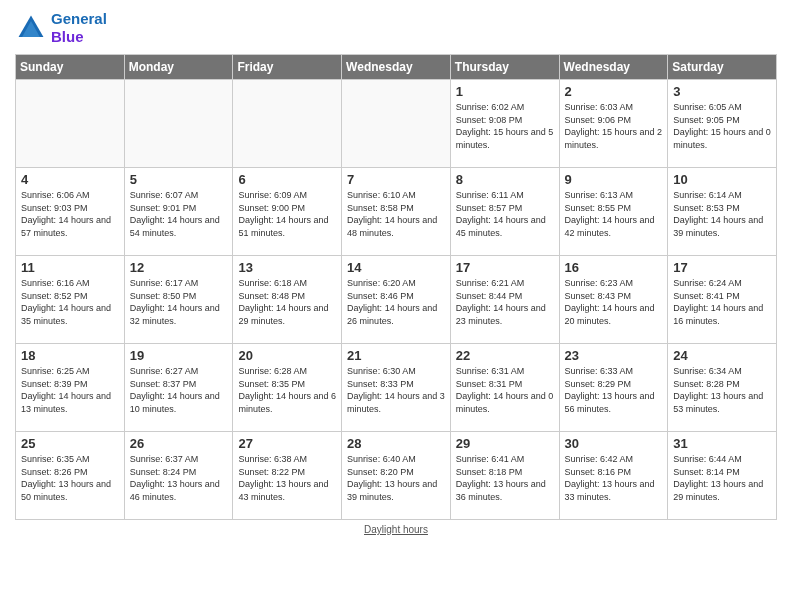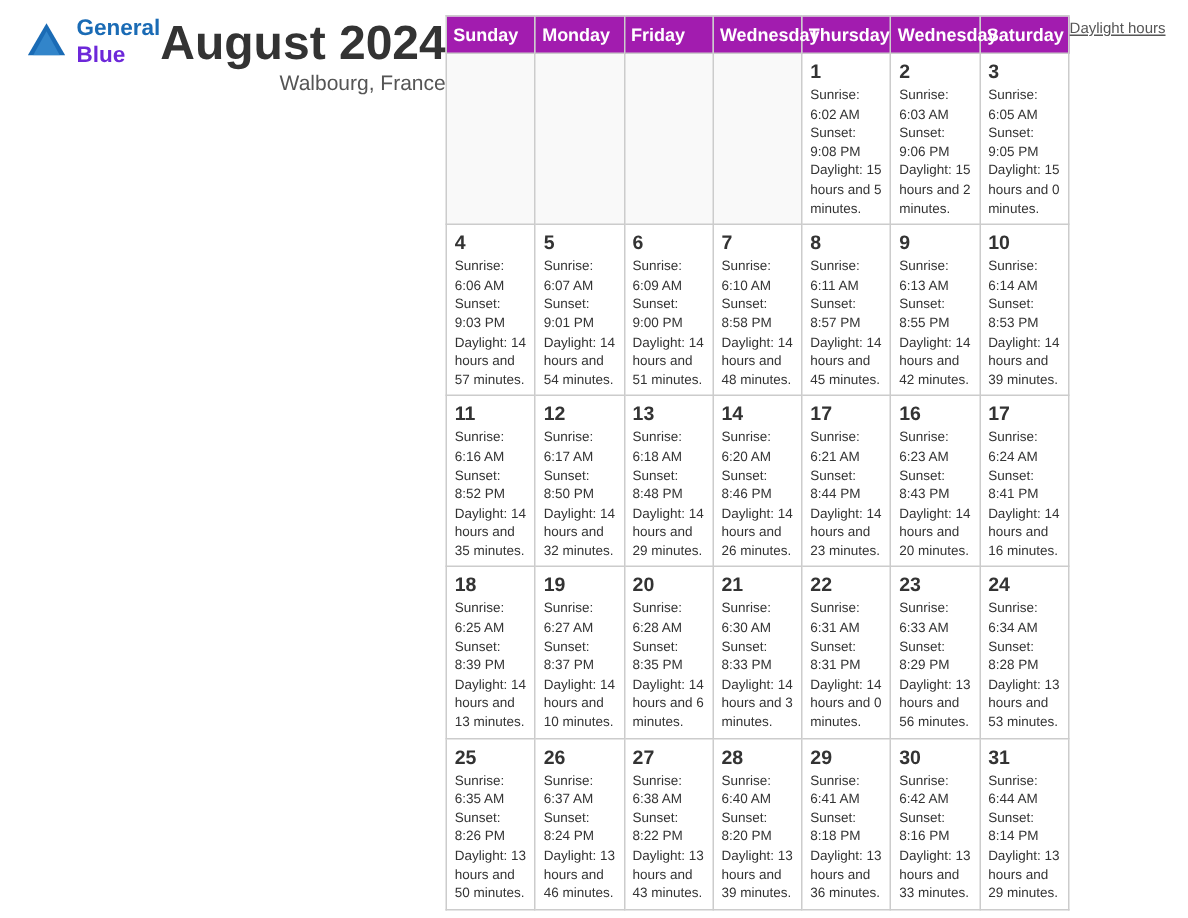--- a/index.html
+++ b/index.html
@@ -8,21 +8,21 @@
       background: #fff;
       width: 792px;
       height: 612px;
       overflow: hidden;
     }
     .page {
       width: 792px;
       height: 452px;
       padding: 10px 15px;
       display: flex;
-      flex-direction: row;
+      flex-direction: column;
     }
     .header {
       display: flex;
       justify-content: space-between;
       align-items: flex-start;
       margin-bottom: 8px;
     }
     .logo {
       display: flex;
       align-items: center;
@@ -53,21 +53,21 @@
       font-size: 14px;
       color: #555;
     }
     .calendar {
       flex: 1;
       border-collapse: collapse;
       width: 100%;
       table-layout: fixed;
     }
     .calendar thead tr th {
-      background-color: #a21caf;
+      background-color: #737373;
       color: #fff;
       font-size: 12px;
       font-weight: bold;
       padding: 5px 4px;
       border: 1px solid #ccc;
       text-align: left;
     }
     .calendar tbody tr td {
       border: 1px solid #ccc;
       vertical-align: top;
@@ -108,24 +108,20 @@
     <div class="logo">
       <svg class="logo-icon" viewBox="0 0 36 36">
         <polygon points="18,4 32,28 4,28" fill="#1a6bb5"></polygon>
         <polygon points="18,10 28,28 8,28" fill="#4a9fe0" opacity="0.5"></polygon>
       </svg>
       <div class="logo-text">
         <div><span>General</span></div>
         <div><span style="color:#6d28d9;">Blue</span></div>
       </div>
     </div>
-    <div class="title-block">
-      <div class="month-title">August 2024</div>
-      <div class="location">Walbourg, France</div>
-    </div>
   </div>
 
   <table class="calendar">
     <thead>
       <tr>
       <th>Sunday</th>
           <th>Monday</th>
           <th>Friday</th>
           <th>Wednesday</th>
           <th>Thursday</th>

